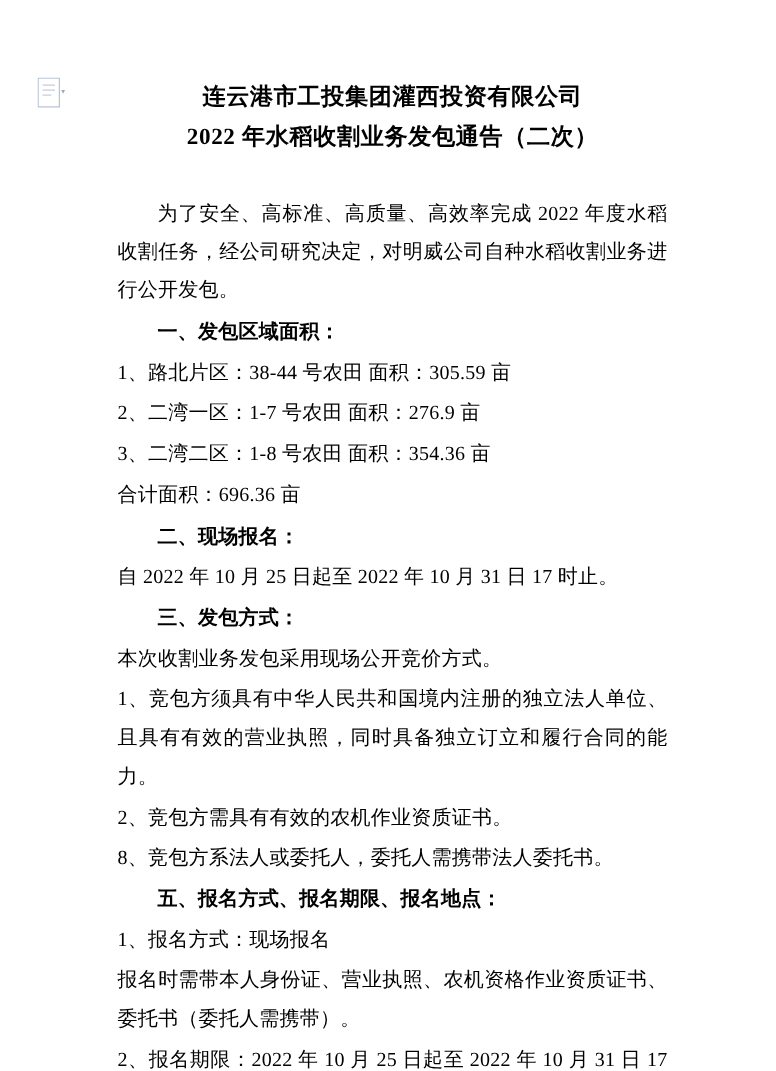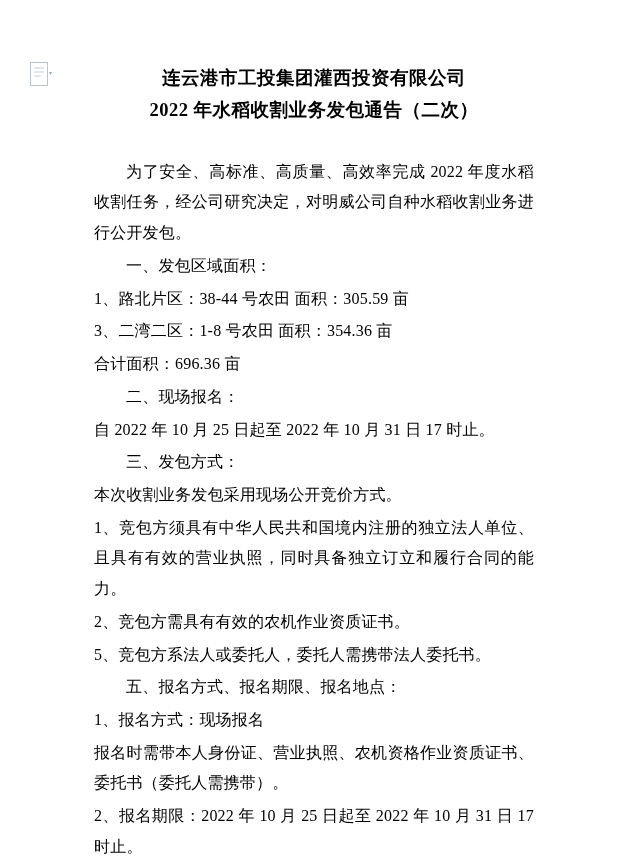--- a/index.html
+++ b/index.html
@@ -47,21 +47,21 @@
   .title-line { white-space: nowrap; }
   .para {
     font-size: 16px;
     line-height: 1.92;
     text-align: justify;
     text-justify: inter-ideograph;
     margin: 2px;
     letter-spacing: 0.2px;
   }
   .indent { text-indent: 2em; }
-  .bold { font-weight: normal; }
+  .bold { font-weight: bold; }
 </style>
 </head>
 <body>
 
 <div class="page">
 
   <div class="doc-icon">
     <svg width="22" height="26" viewBox="0 0 22 26" xmlns="http://www.w3.org/2000/svg">
       <rect x="0.5" y="0.5" width="17" height="23" fill="#ffffff" stroke="#b8c4d4" stroke-width="1"></rect>
       <line x1="4" y1="6" x2="14" y2="6" stroke="#c3cedd" stroke-width="1"></line>
@@ -74,28 +74,29 @@
   <div class="content">
 
     <div class="title-block">
       <div class="title-line">连云港市工投集团灌西投资有限公司</div>
       <div class="title-line">2022 年水稻收割业务发包通告（二次）</div>
     </div>
 
     <p class="para indent">为了安全、高标准、高质量、高效率完成 2022 年度水稻收割任务，经公司研究决定，对明威公司自种水稻收割业务进行公开发包。</p>
     <p class="para indent bold">一、发包区域面积：</p>
     <p class="para">1、路北片区：38-44 号农田  面积：305.59 亩</p>
+    <p class="para">2、二湾一区：1-7 号农田        面积：276.9 亩</p>
     <p class="para">3、二湾二区：1-8 号农田        面积：354.36 亩</p>
     <p class="para">合计面积：696.36 亩</p>
     <p class="para indent bold">二、现场报名：</p>
     <p class="para">自 2022 年 10 月 25 日起至 2022 年 10 月 31 日 17 时止。</p>
     <p class="para indent bold">三、发包方式：</p>
     <p class="para">本次收割业务发包采用现场公开竞价方式。</p>
     <p class="para">1、竞包方须具有中华人民共和国境内注册的独立法人单位、且具有有效的营业执照，同时具备独立订立和履行合同的能力。</p>
     <p class="para">2、竞包方需具有有效的农机作业资质证书。</p>
-    <p class="para">5、竞包方系法人或委托人，委托人需携带法人委托书。</p>
+    <p class="para">8、竞包方系法人或委托人，委托人需携带法人委托书。</p>
     <p class="para indent bold">五、报名方式、报名期限、报名地点：</p>
     <p class="para">1、报名方式：现场报名</p>
     <p class="para">报名时需带本人身份证、营业执照、农机资格作业资质证书、委托书（委托人需携带）。</p>
     <p class="para">2、报名期限：2022 年 10 月 25 日起至 2022 年 10 月 31 日 17 时止。</p>
 
   </div>
 </div>
 
 </body></html>

